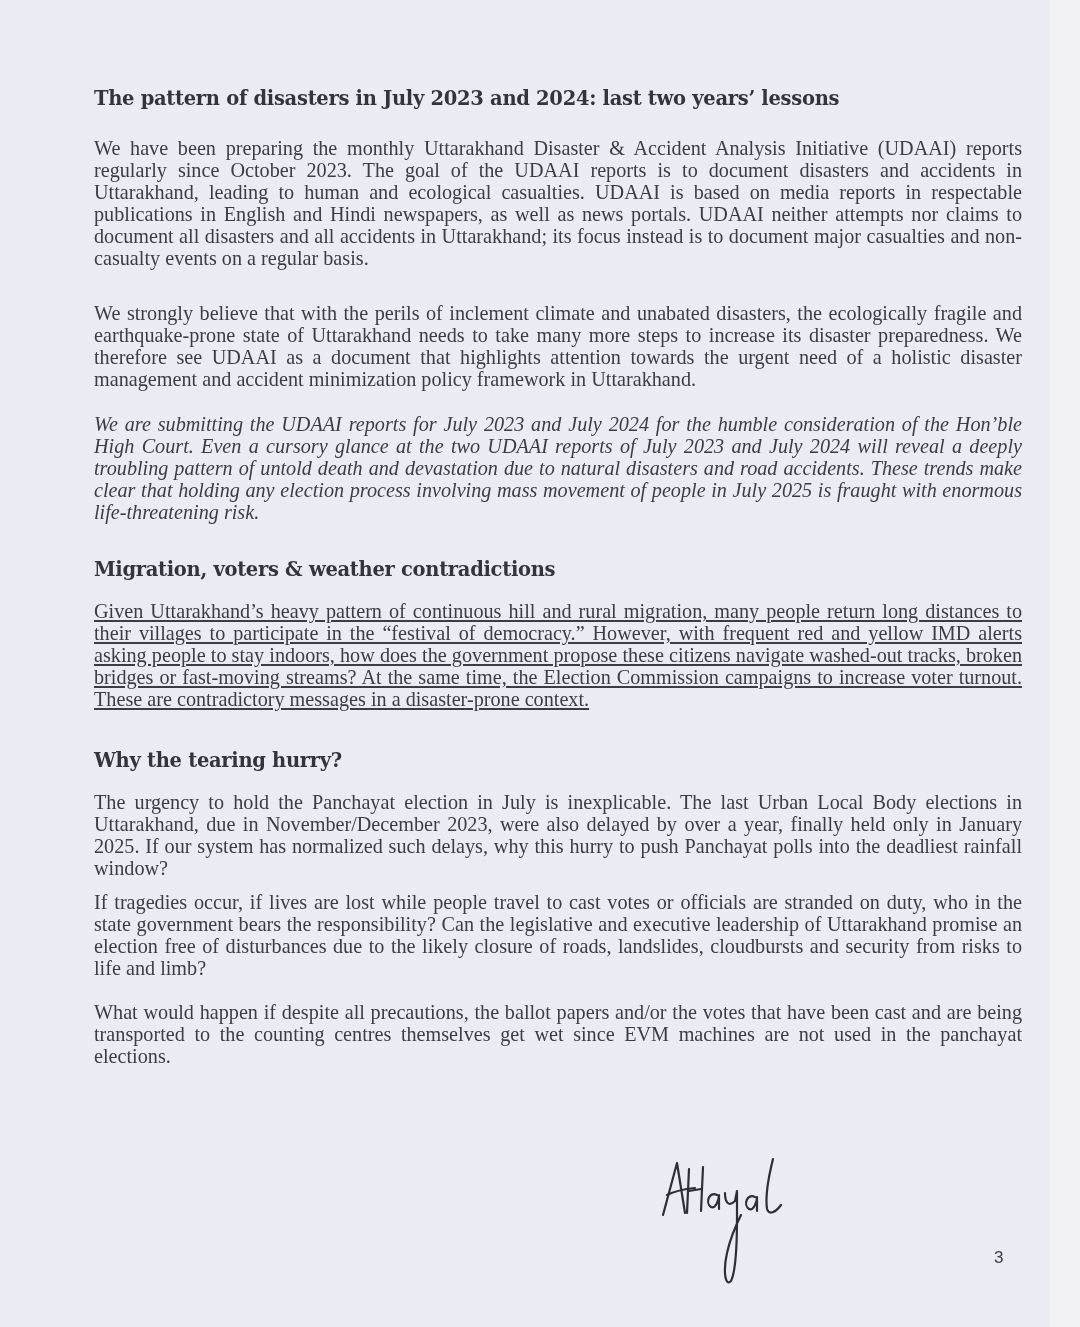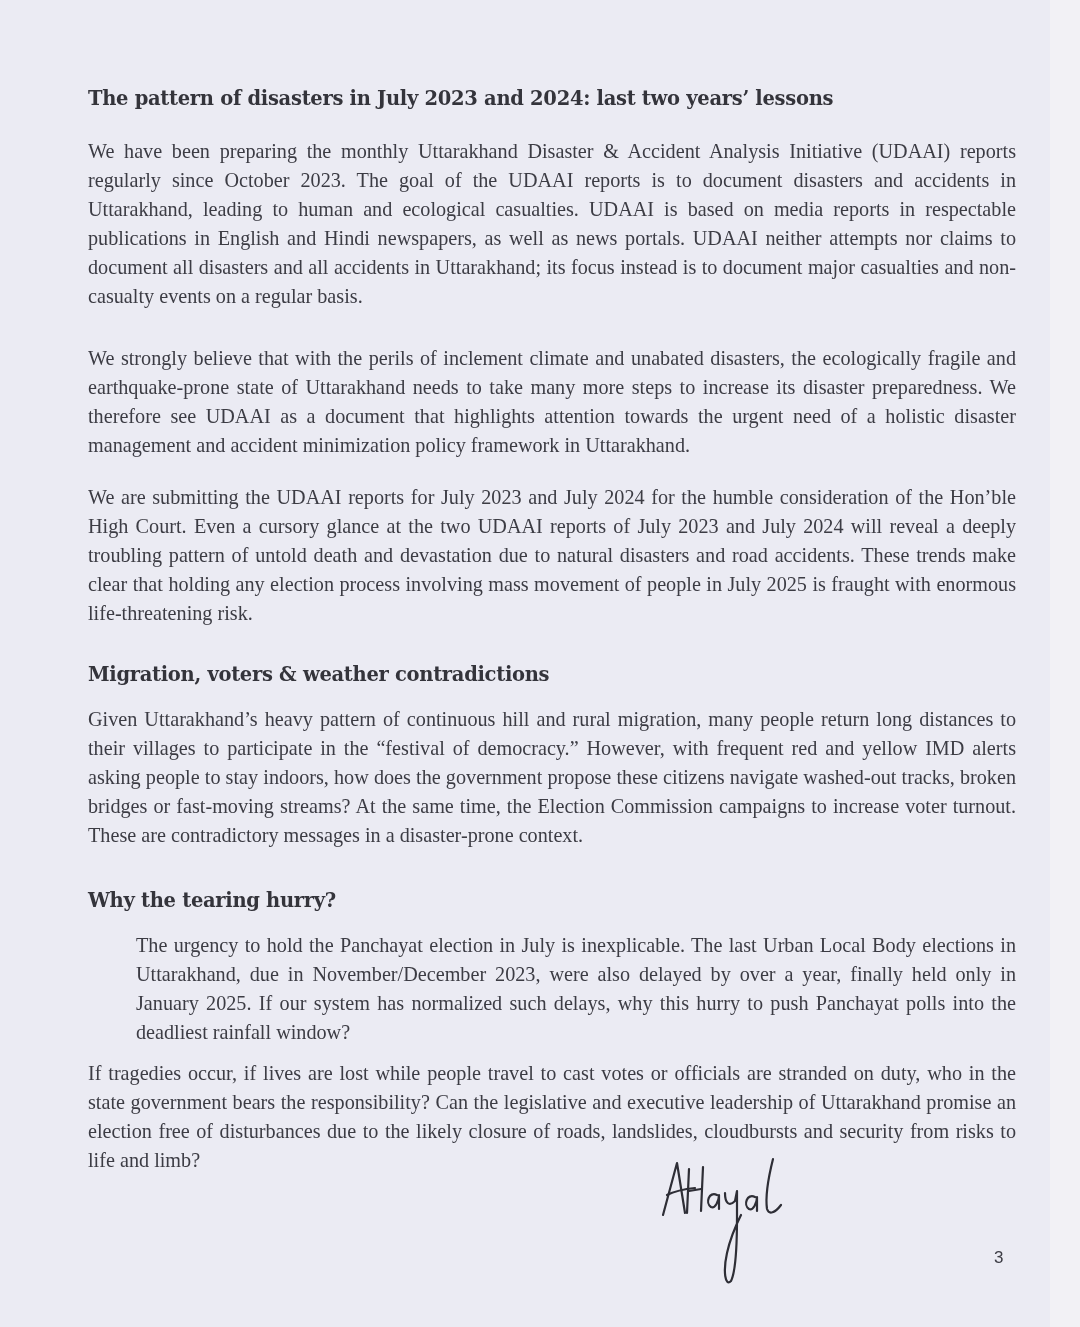--- a/index.html
+++ b/index.html
@@ -18,49 +18,49 @@
     .right-strip {
       position: absolute;
       top: 0;
       right: 0;
       width: 30px;
       height: 1327px;
       background: #f2f1f5;
     }
     .page {
       position: absolute;
-      left: 88px;
+      left: 94px;
       top: 84px;
       width: 928px;
     }
     h2 {
       font-family: "DejaVu Serif", serif;
       font-weight: bold;
       font-size: 19.5px;
       letter-spacing: -0.3px;
       color: #34343b;
       margin: 0;
       line-height: 30px;
     }
     p {
       margin: 0;
       font-family: "Liberation Serif", "DejaVu Serif", serif;
       font-size: 20.2px;
-      line-height: 29px;
+      line-height: 22px;
       text-align: justify;
       color: #3c3c44;
     }
     .h1 { margin-top: 0; }
     .p1 { margin-top: 23px; }
     .p2 { margin-top: 33px; }
-    .p3 { margin-top: 23px; }
+    .p3 { margin-top: 23px; font-style: italic; }
     .h2b { margin-top: 32px; }
-    .p4 { margin-top: 15px; }
+    .p4 { margin-top: 15px; text-decoration: underline; }
     .h3 { margin-top: 36px; }
-    .p5 { margin-top: 15px; margin-left: 48px; }
+    .p5 { margin-top: 15px; }
     .p6 { margin-top: 12px; }
     .p7 { margin-top: 22px; }
     .signature {
       position: absolute;
       left: 655px;
       top: 1155px;
       width: 150px;
       height: 140px;
     }
     .page-number {
@@ -82,20 +82,21 @@
   <p class="p1">We have been preparing the monthly Uttarakhand Disaster &amp; Accident Analysis Initiative (UDAAI) reports regularly since October 2023. The goal of the UDAAI reports is to document disasters and accidents in Uttarakhand, leading to human and ecological casualties. UDAAI is based on media reports in respectable publications in English and Hindi newspapers, as well as news portals. UDAAI neither attempts nor claims to document all disasters and all accidents in Uttarakhand; its focus instead is to document major casualties and non-casualty events on a regular basis.</p>
   <p class="p2">We strongly believe that  with the perils of inclement climate and unabated disasters, the ecologically fragile and earthquake-prone state of Uttarakhand needs to take many more steps to increase its disaster preparedness. We therefore see UDAAI as a document that highlights attention towards the urgent need of a holistic disaster management and accident minimization policy framework in Uttarakhand.</p>
   <p class="p3">We are submitting the UDAAI reports for July 2023 and July 2024 for the humble consideration of the Hon’ble High Court. Even a cursory glance at the two UDAAI reports of July 2023 and July 2024 will reveal a deeply troubling pattern of untold death and devastation due to natural disasters and road accidents. These trends make clear that holding any election process involving mass movement of people in July 2025 is fraught with enormous life-threatening risk.</p>
 
   <h2 class="h2b">Migration, voters &amp; weather contradictions</h2>
   <p class="p4">Given Uttarakhand’s heavy pattern of continuous hill and rural migration, many people return long distances to their villages to participate in the “festival of democracy.” However, with frequent red and yellow IMD alerts asking people to stay indoors, how does the government propose these citizens navigate washed-out tracks, broken bridges or fast-moving streams? At the same time, the Election Commission campaigns to increase voter turnout. These are contradictory messages in a disaster-prone context.</p>
 
   <h2 class="h3">Why the tearing hurry?</h2>
   <p class="p5">The urgency to hold the Panchayat election in July is inexplicable. The last Urban Local Body elections in Uttarakhand, due in November/December 2023, were also delayed by over a year, finally held only in January 2025. If our system has normalized such delays, why this hurry to push Panchayat polls into the deadliest rainfall window?</p>
   <p class="p6">If tragedies occur, if lives are lost while people travel to cast votes or officials are stranded on duty, who in the state government bears the responsibility? Can the legislative and executive leadership of Uttarakhand promise an election free of disturbances due to the likely closure of roads, landslides, cloudbursts and security from risks to life and limb?</p>
+  <p class="p7">What would happen if despite all precautions, the ballot papers and/or the votes that have been cast and are being transported to the counting centres themselves get wet since EVM machines are not used in the panchayat elections.</p>
 </div>
 
 <svg class="signature" viewBox="0 0 150 140" xmlns="http://www.w3.org/2000/svg">
   <g fill="none" stroke="#2e2e36" stroke-width="2.2" stroke-linecap="round" stroke-linejoin="round">
 
     <path d="M8 60 L22 8 L30 58"></path>
     <path d="M12 40 C 20 36, 30 34, 40 33"></path>
 
     <path d="M34 14 L32 58"></path>
     <path d="M34 36 L46 34"></path>

